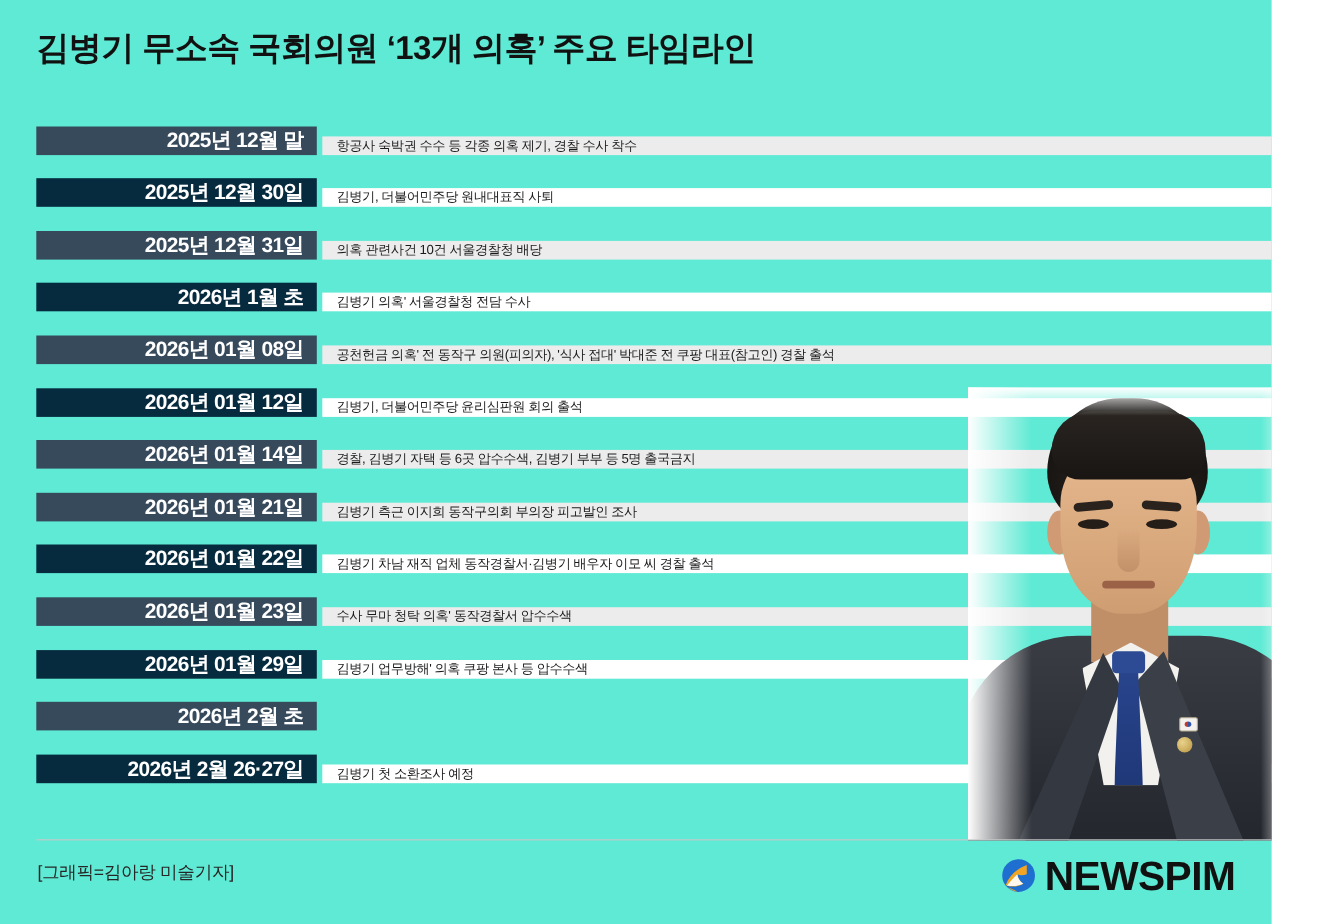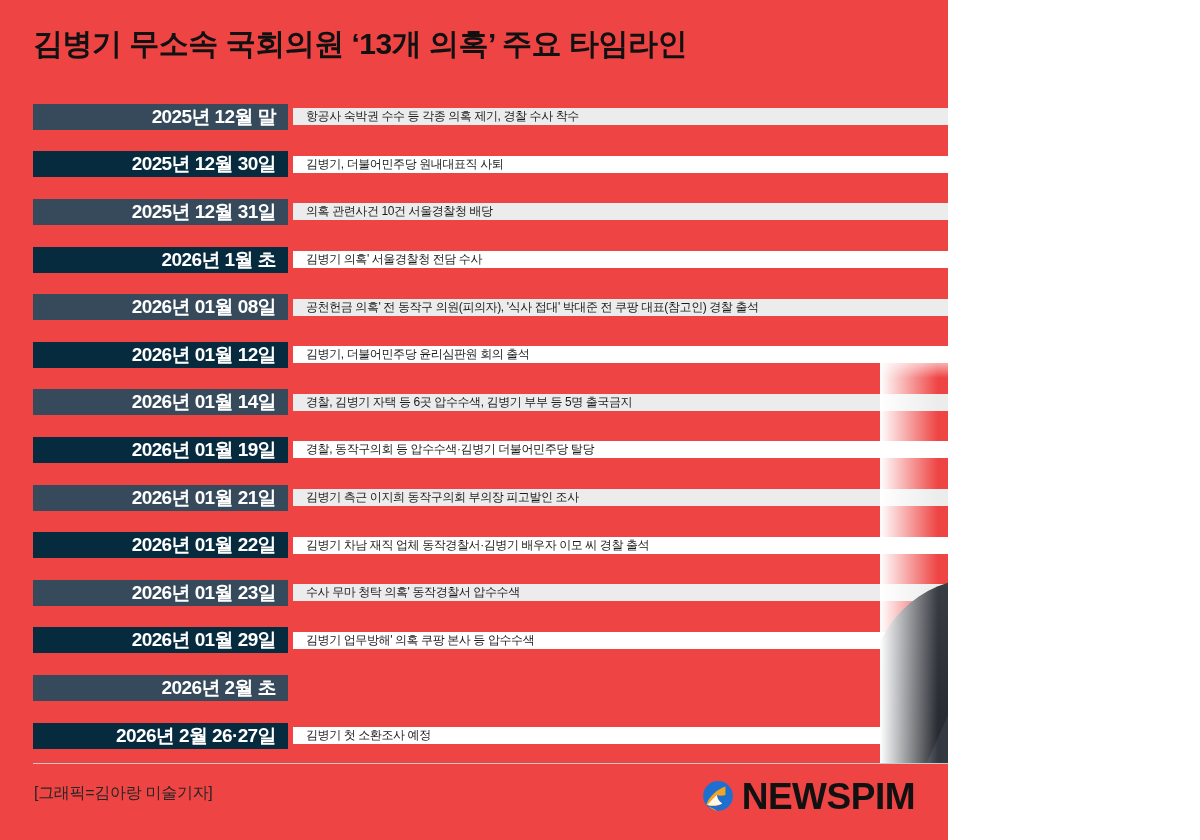--- a/index.html
+++ b/index.html
@@ -10,23 +10,23 @@
   body {
     width: 1200px;
     height: 840px;
     font-family: "Liberation Sans", "DejaVu Sans", sans-serif;
     overflow: hidden;
     position: relative;
   }
 
   #page {
     position: relative;
-    width: 948px;
+    width: 1156px;
     height: 840px;
-    background: #ef4444;
+    background: #5eead4;
     overflow: hidden;
   }
 
   
   #title {
     position: absolute;
     left: 33px;
     top: 24px;
     font-size: 30px;
     font-weight: 700;
@@ -210,21 +210,21 @@
     position: absolute;
     left: 33px;
     top: 93px;
     width: 1133px;
     z-index: 1;
     border-collapse: collapse;
   }
   .row {
     display: flex;
     height: 47.6px;
-    align-items: center;
+    align-items: flex-end;
   }
   .cell-date {
     flex: 0 0 255px;
     width: 255px;
     display: flex;
     align-items: center;
     justify-content: flex-end;
     padding-right: 12px;
     box-sizing: border-box;
     color: #ffffff;
@@ -388,29 +388,20 @@
       </div>
       <div class="row odd">
         <div class="cell-date">
           <span>2026년 01월 14일</span>
         </div>
         <div class="cell-gap"></div>
         <div class="cell-text">
           <span>경찰, 김병기 자택 등 6곳 압수수색, 김병기 부부 등 5명 출국금지</span>
         </div>
       </div>
-      <div class="row even">
-        <div class="cell-date">
-          <span>2026년 01월 19일</span>
-        </div>
-        <div class="cell-gap"></div>
-        <div class="cell-text">
-          <span>경찰, 동작구의회 등 압수수색·김병기 더불어민주당 탈당</span>
-        </div>
-      </div>
       <div class="row odd">
         <div class="cell-date">
           <span>2026년 01월 21일</span>
         </div>
         <div class="cell-gap"></div>
         <div class="cell-text">
           <span>김병기 측근 이지희 동작구의회 부의장 피고발인 조사</span>
         </div>
       </div>
       <div class="row even">

